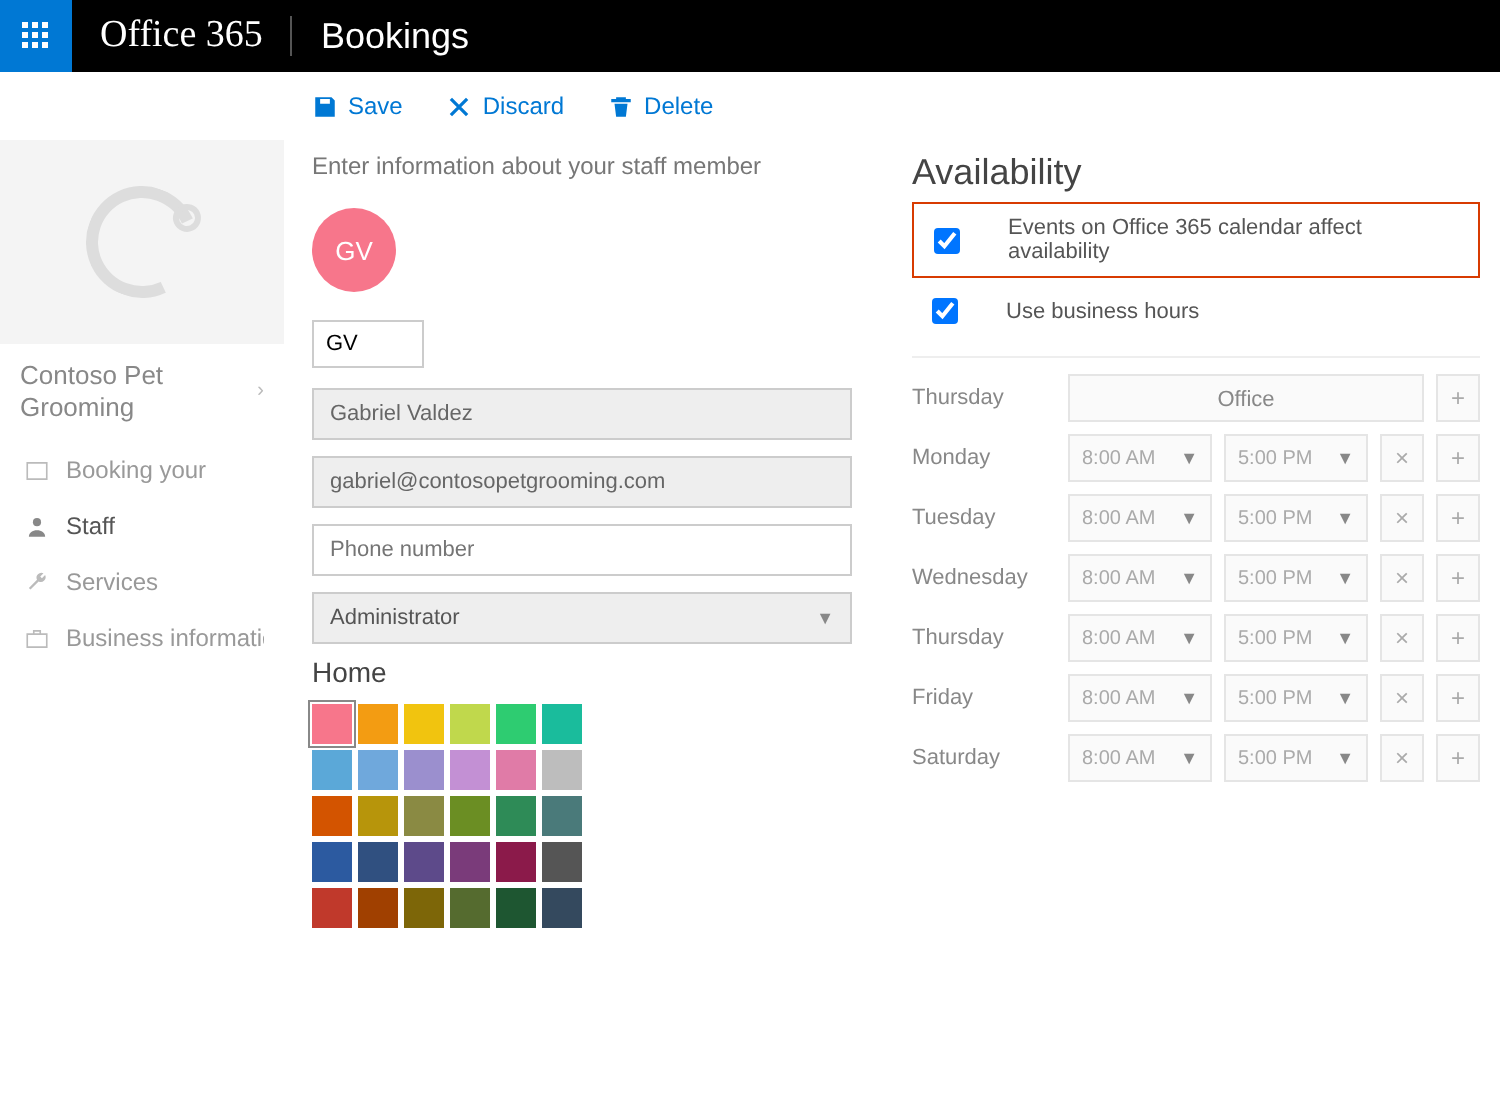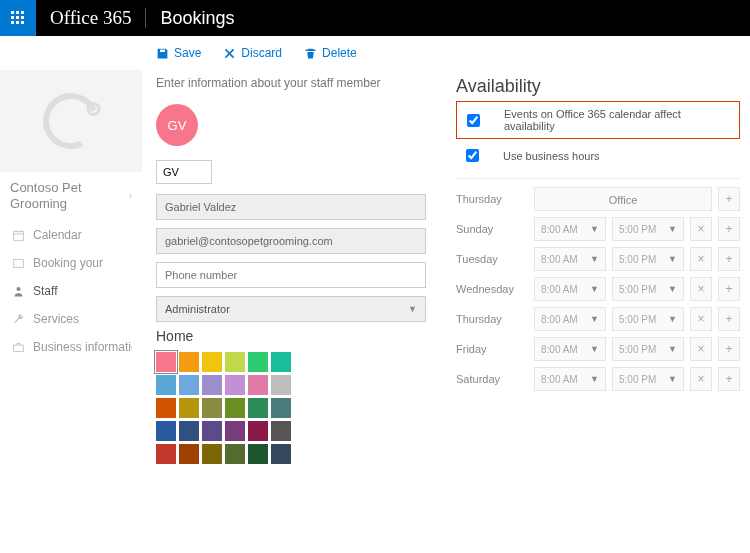--- a/index.html
+++ b/index.html
@@ -114,26 +114,20 @@
 
   <div class="sidebar">
     <div class="logo-box">
       <div class="logo-c"></div>
     </div>
     <div class="org">
       <span>Contoso Pet Grooming</span>
       <span class="chevron">›</span>
     </div>
     <ul class="nav">
-      <li>
-          <svg viewBox="0 0 16 16">
-            <path d="M2 3h12v11H2V3zm0 3h12M5 2v2m6-2v2" stroke="#bbb" fill="none"></path>
-          </svg>
-          <span>Calendar</span>
-        </li>
       <li>
           <svg viewBox="0 0 16 16">
             <path d="M2 3h12v10H2z" fill="none" stroke="#bbb"></path>
           </svg>
           <span>Booking your</span>
         </li>
       <li class="active">
           <svg viewBox="0 0 16 16">
             <circle cx="8" cy="5" r="2.5"></circle>
             <path d="M3 14c0-2.5 2.2-4 5-4s5 1.5 5 4"></path>
@@ -216,21 +210,21 @@
         <span>Use business hours</span>
       </label>
       <div class="avail-sep"></div>
       <div id="day-rows">
           <div class="day-row">
             <div class="day-label">Thursday</div>
             <div class="closed-box">Office</div>
             <div class="btn-sq">+</div>
           </div>
           <div class="day-row">
-            <div class="day-label">Sunday</div>
+            <div class="day-label">Monday</div>
             <div class="time-sel">
               <span>8:00 AM</span>
               <span class="caret">▼</span>
             </div>
             <div class="time-sel">
               <span>5:00 PM</span>
               <span class="caret">▼</span>
             </div>
             <div class="btn-sq">×</div>
             <div class="btn-sq">+</div>

